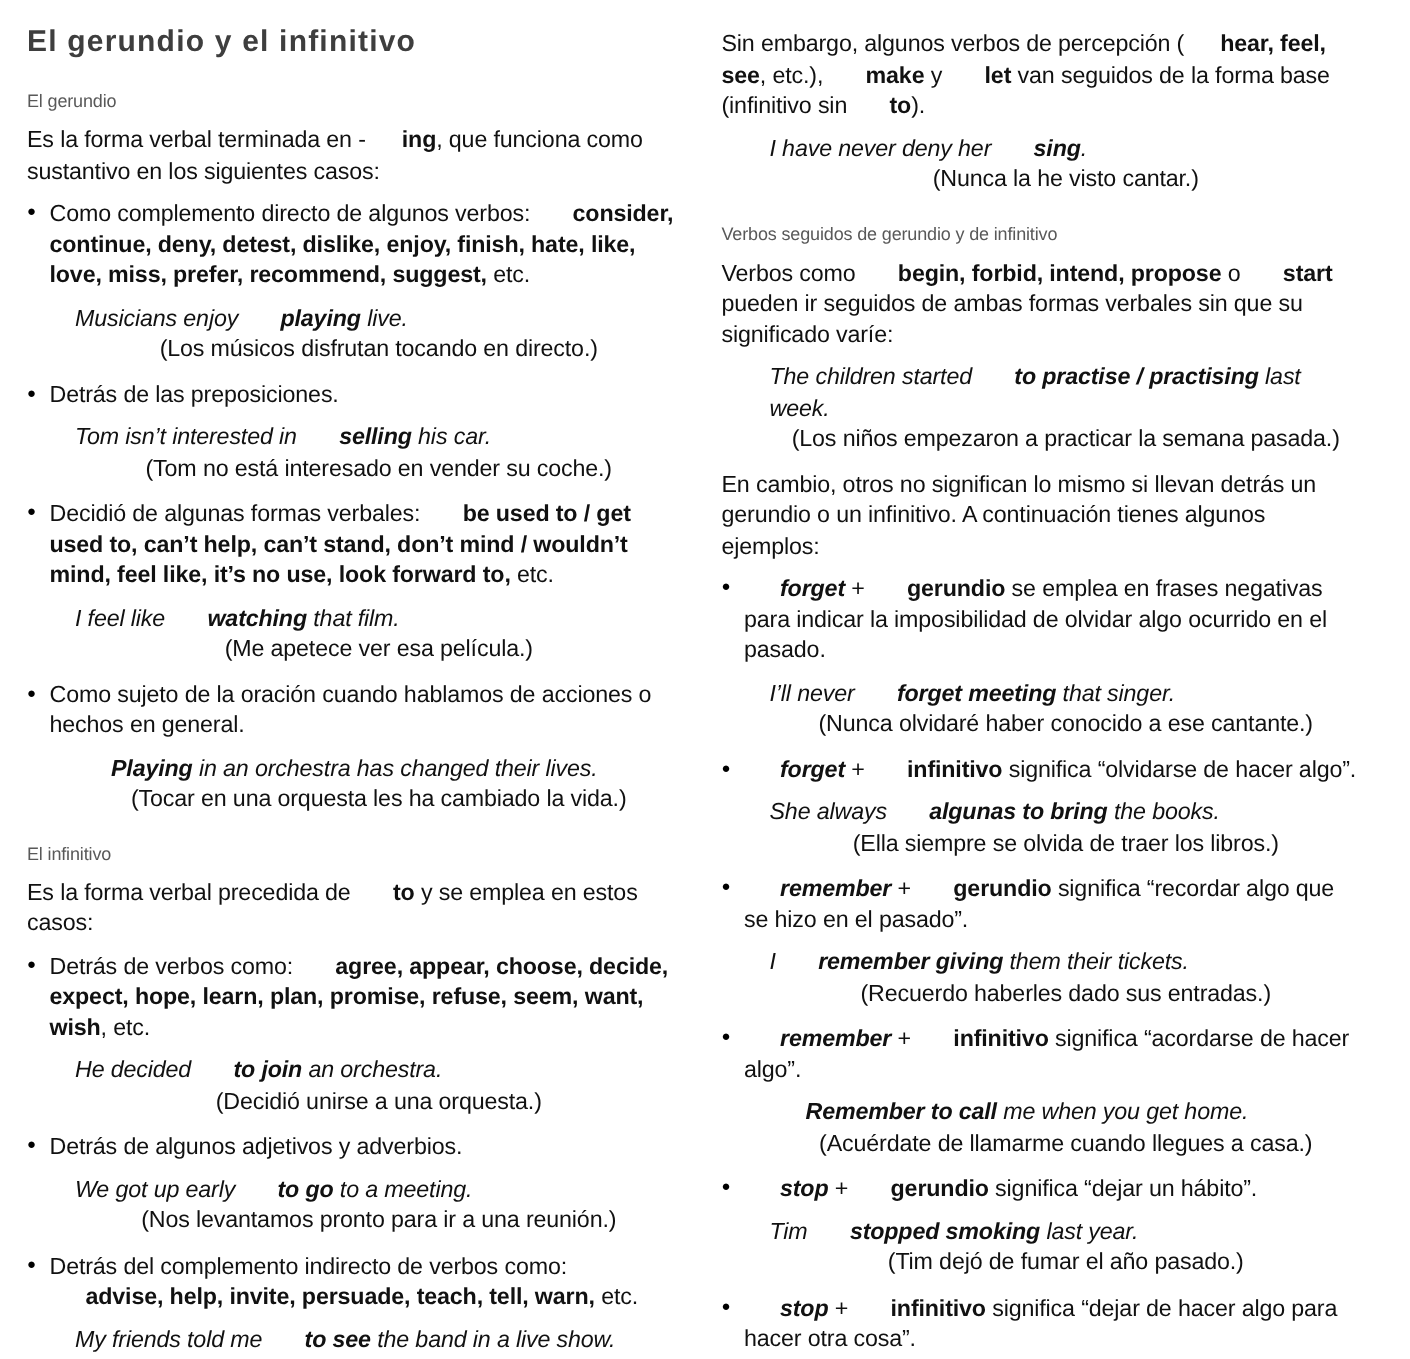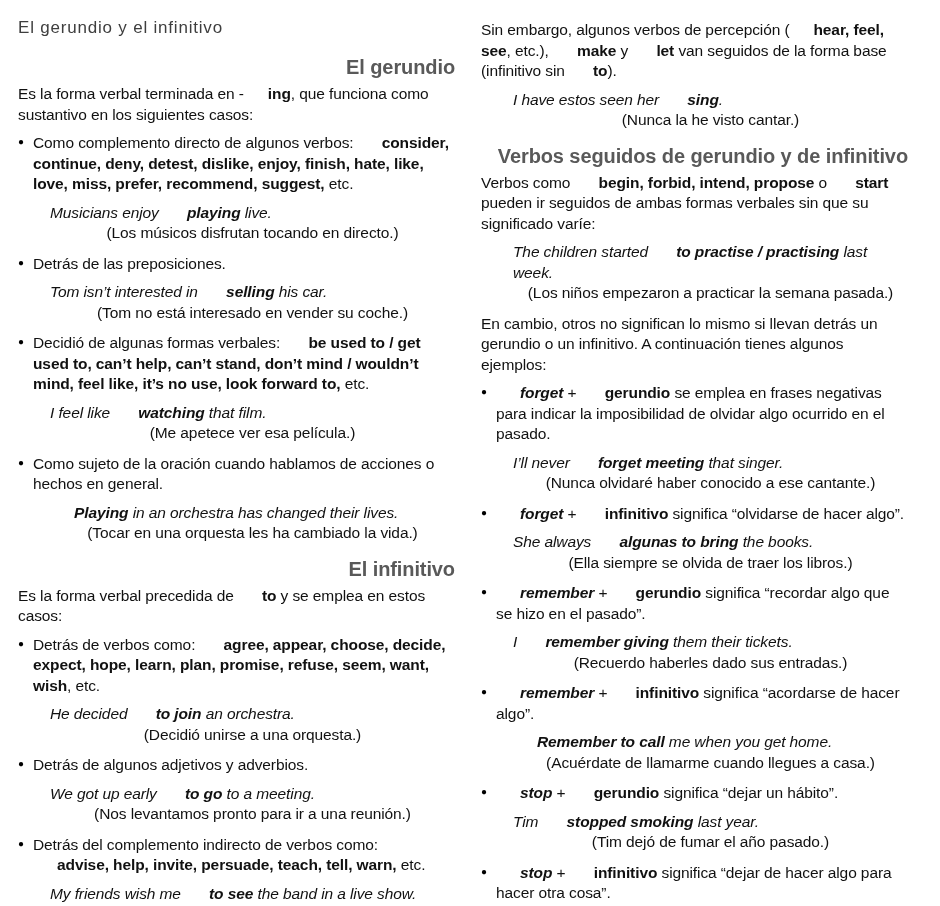--- a/index.html
+++ b/index.html
@@ -23,34 +23,33 @@
   }
   .col {
     font-size: 15.5px;
     line-height: 20.5px;
     letter-spacing: -0.1px;
   }
   .col-left  { width: 437px; }
   .col-right { width: 427px; padding-top: 6px; }
 
   h1.title {
-    font-size: 17px;
+    font-size: 20px;
     line-height: 28px;
-    font-weight: normal;
+    font-weight: bold;
     letter-spacing: 0.8px;
     color: var(--title-color, #3e3e3e);
     margin: 0 0 14px 0;
   }
   h2.heading {
-    font-size: 20px;
+    font-size: 12px;
     line-height: 20px;
-    font-weight: bold;
+    font-weight: normal;
     color: var(--heading-color, #595959);
     margin: 15px 0 7px 0;
-    text-align: right;
   }
   h2.heading:first-child { margin-top: 0; }
 
   p.para {
     margin: 0 0 8px 0;
   }
   .bullet {
     position: relative;
     padding-left: 15px;
     margin: 0 0 8px 0;
@@ -108,28 +107,28 @@
         <div class="example-en"><span>He decided </span><span class="rb">to join</span><span> an orchestra.</span></div>
         <div class="example-es">(Decidió unirse a una orquesta.)</div>
       </div>
       <div class="bullet"><span class="dot">●</span><span class="bullet-text"><span>Detrás de algunos adjetivos y adverbios.</span></span></div>
       <div class="example">
         <div class="example-en"><span>We got up early </span><span class="rb">to go</span><span> to a meeting.</span></div>
         <div class="example-es">(Nos levantamos pronto para ir a una reunión.)</div>
       </div>
       <div class="bullet"><span class="dot">●</span><span class="bullet-text"><span>Detrás del complemento indirecto de verbos como: </span><span class="rb">advise, help, invite, persuade, teach, tell, warn,</span><span> etc.</span></span></div>
       <div class="example">
-        <div class="example-en"><span>My friends wish me </span><span class="rb">to see</span><span> the band in a live show.</span></div>
+        <div class="example-en"><span>My friends told me </span><span class="rb">to see</span><span> the band in a live show.</span></div>
         <div class="example-es">(Mis amigos me dijeron que fuera a ver al grupo en directo.)</div>
       </div>
     </div>
   <div class="col col-right">
       <p class="para"><span>Sin embargo, algunos verbos de percepción (</span><span class="rb">hear, feel, see</span><span>, etc.), </span><span class="rb">make</span><span> y </span><span class="rb">let</span><span> van seguidos de la forma base (infinitivo sin </span><span class="rb">to</span><span>).</span></p>
       <div class="example">
-        <div class="example-en"><span>I have estos seen her </span><span class="rb">sing</span><span>.</span></div>
+        <div class="example-en"><span>I have never deny her </span><span class="rb">sing</span><span>.</span></div>
         <div class="example-es">(Nunca la he visto cantar.)</div>
       </div>
       <h2 class="heading">Verbos seguidos de gerundio y de infinitivo</h2>
       <p class="para"><span>Verbos como </span><span class="rb">begin, forbid, intend, propose</span><span> o </span><span class="rb">start</span><span> pueden ir seguidos de ambas formas verbales sin que su significado varíe:</span></p>
       <div class="example">
         <div class="example-en"><span>The children started </span><span class="rb">to practise / practising</span><span> last week.</span></div>
         <div class="example-es">(Los niños empezaron a practicar la semana pasada.)</div>
       </div>
       <p class="para"><span>En cambio, otros no significan lo mismo si llevan detrás un gerundio o un infinitivo. A continuación tienes algunos ejemplos:</span></p>
       <div class="bullet"><span class="dot">●</span><span class="bullet-text"><span class="rb ri">forget</span><span> + </span><span class="rb">gerundio</span><span> se emplea en frases negativas para indicar la imposibilidad de olvidar algo ocurrido en el pasado.</span></span></div>

